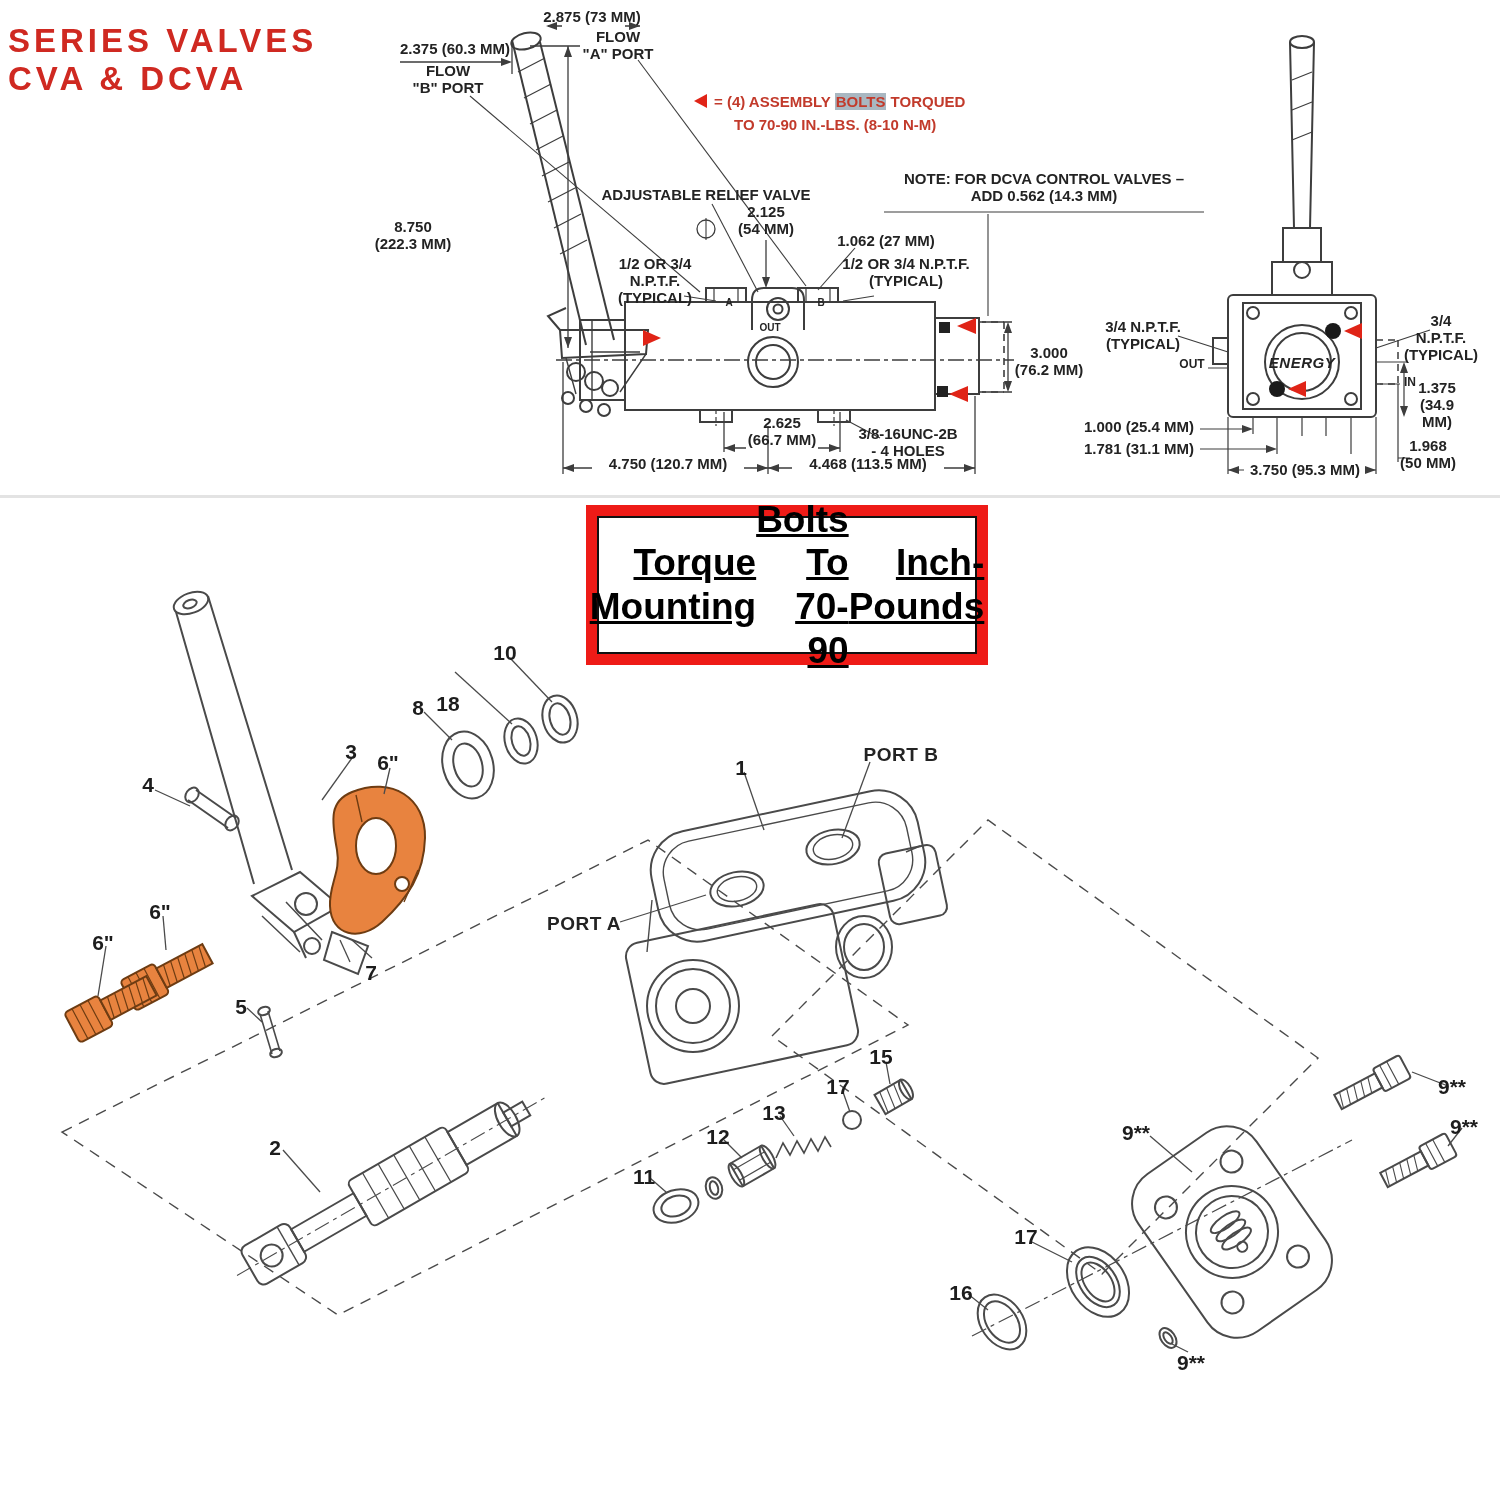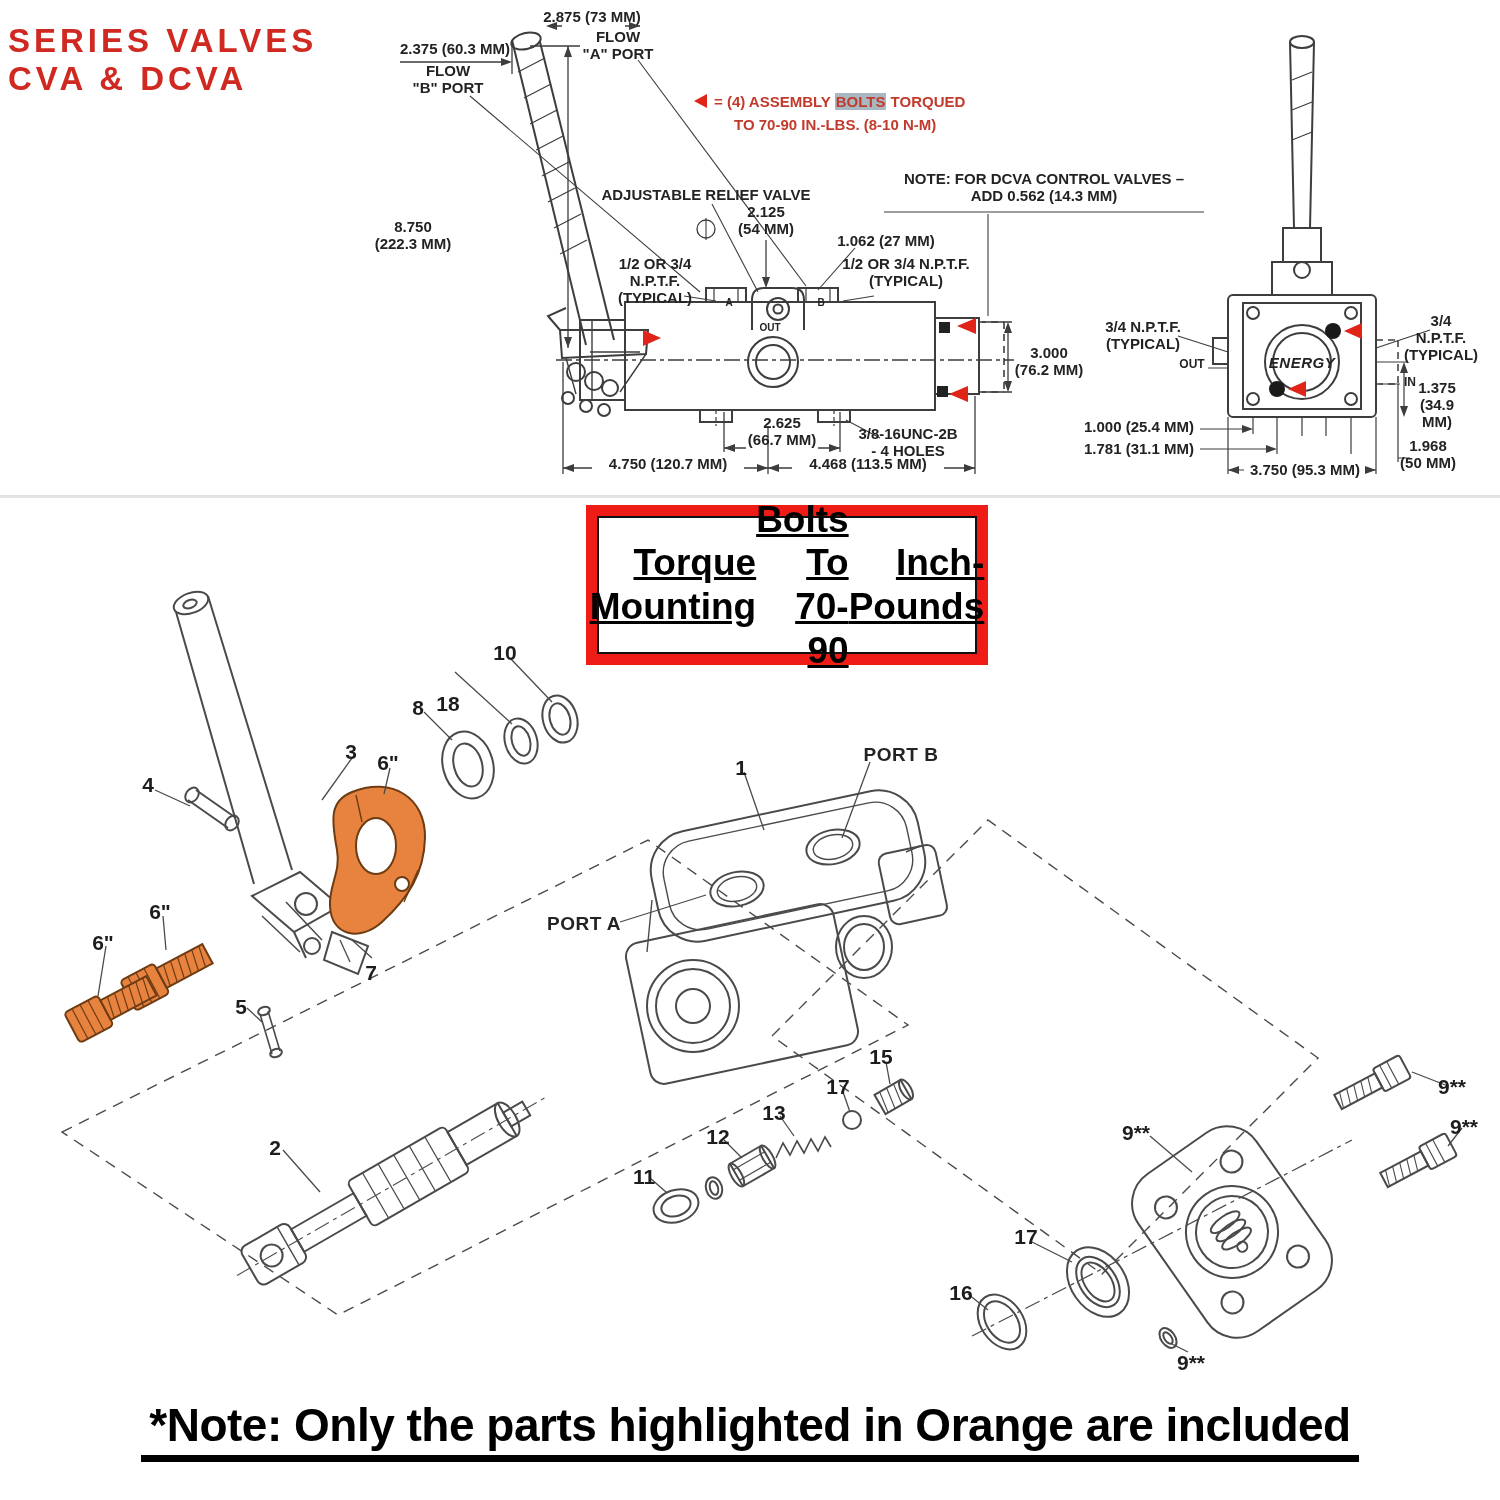--- a/index.html
+++ b/index.html
@@ -437,17 +437,14 @@
 <div class="lbl callout" style="left:961px;top:1281px">16</div>
 <div class="lbl callout" style="left:1026px;top:1225px">17</div>
 <div class="lbl callout" style="left:1452px;top:1075px">9**</div>
 <div class="lbl callout" style="left:1136px;top:1121px">9**</div>
 <div class="lbl callout" style="left:1464px;top:1115px">9**</div>
 <div class="lbl callout" style="left:1191px;top:1351px">9**</div>
 
 <div class="lbl port" style="left:584px;top:913px">PORT A</div>
 <div class="lbl port" style="left:901px;top:744px">PORT B</div>
 
-<div class="footer">
-  <span class="footer-text">*Note: Only the parts highlighted in Orange are included</span>
+
 </div>
 
-</div>
-
 </body></html>

